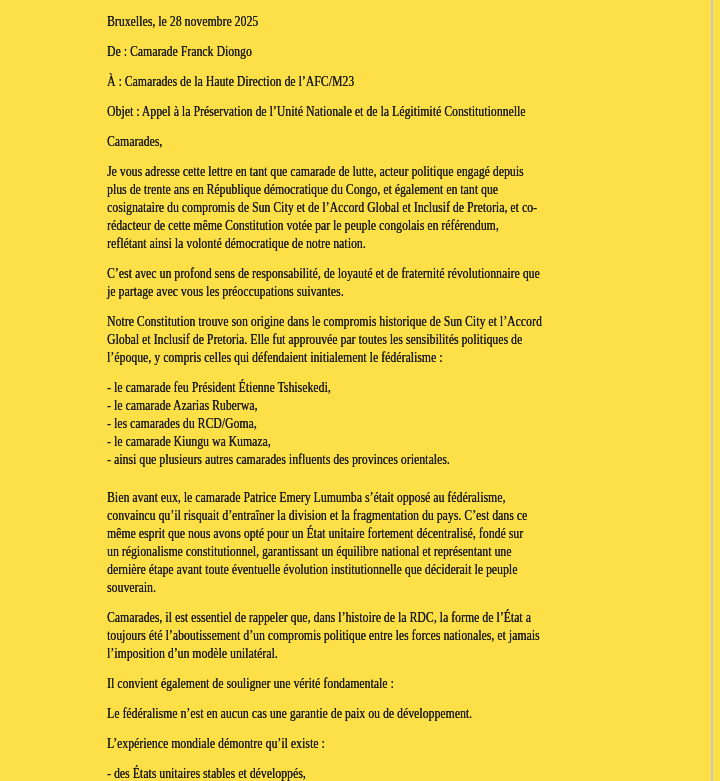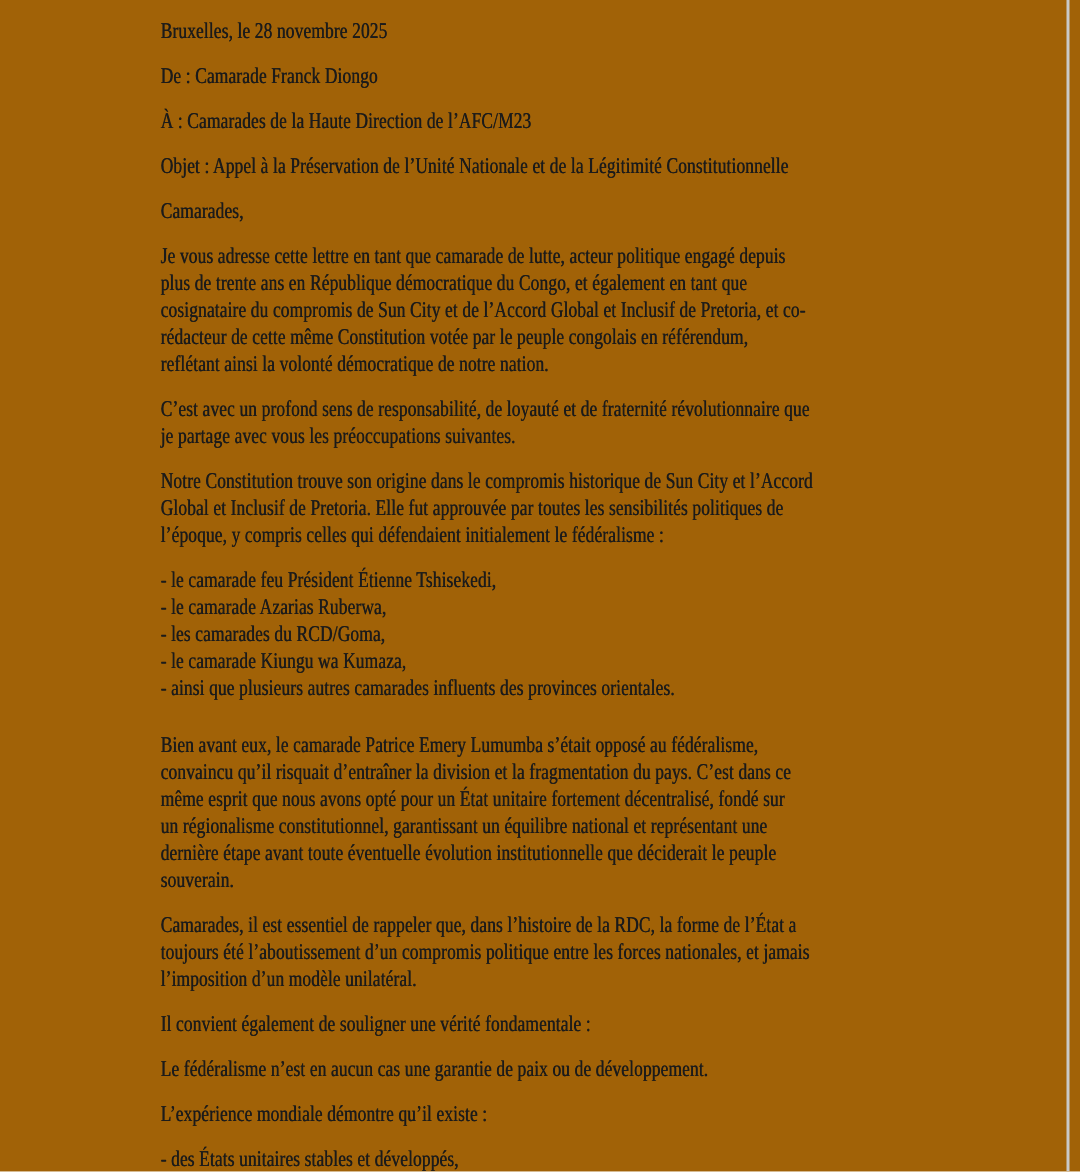--- a/index.html
+++ b/index.html
@@ -4,21 +4,21 @@
 <style>
   html, body {
     margin: 0;
     padding: 0;
     background: #ffffff;
   }
   .page {
     position: relative;
     width: 720px;
     height: 781px;
-    background: #a16207;
+    background: #fde047;
     overflow: hidden;
   }
   .content {
     position: absolute;
     left: 107px;
     top: 12px;
     width: 760px;
     transform: scaleX(0.775);
     transform-origin: 0 0;
     font-family: "Liberation Serif", "DejaVu Serif", serif;

